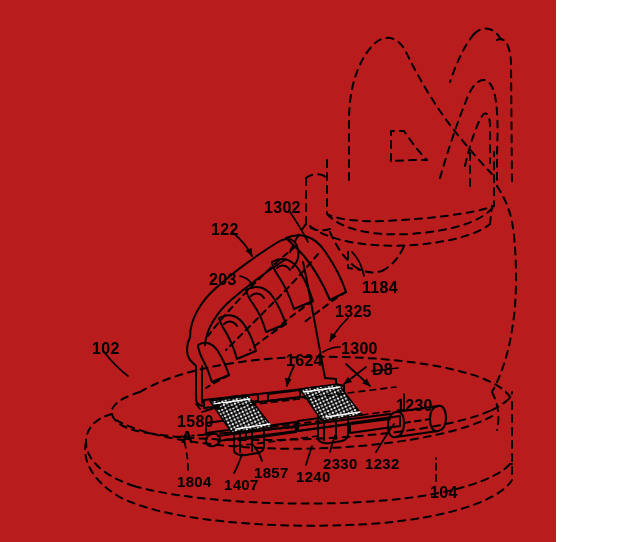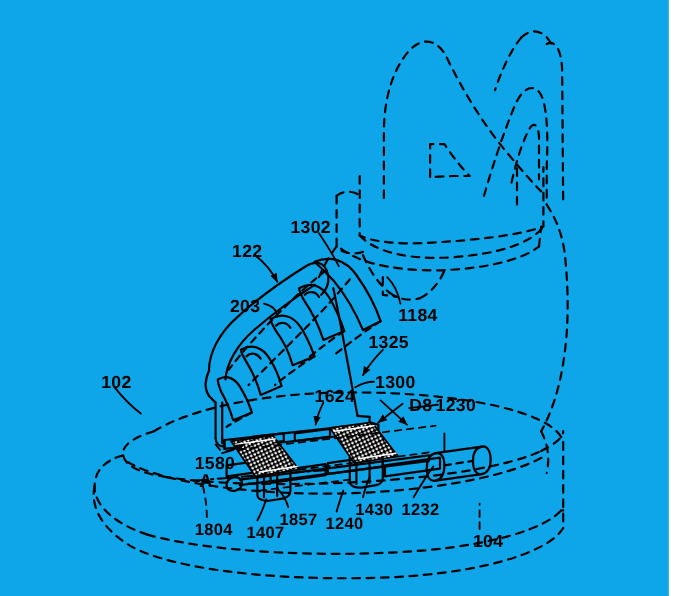--- a/index.html
+++ b/index.html
@@ -1,19 +1,19 @@
 <!DOCTYPE html>
 <html><head>
 <meta charset="utf-8">
 <title>Patent Figure</title>
 <style>
   html,body{margin:0;padding:0;background:#ffffff;}
   body{width:620px;height:542px;overflow:hidden;
        font-family:"Liberation Sans", sans-serif;}
-  #fig{position:relative;width:608px;height:542px;background:#0ea5e9;}
+  #fig{position:relative;width:556px;height:542px;background:#b91c1c;}
   #fig svg{position:absolute;top:0;left:0;width:620px;height:542px;}
   .lbl{position:absolute;font-family:"Liberation Sans", sans-serif;
        font-size:16px;font-weight:700;color:#000;letter-spacing:.3px;
        white-space:nowrap;line-height:1;}
   .lbl.sm{font-size:15px;}
 </style>
 </head>
 <body>
 
 <div id="fig">
@@ -274,24 +274,24 @@
 
 <div class="lbl" style="left:264px;top:200px">1302</div>
 <div class="lbl" style="left:211px;top:222px">122</div>
 <div class="lbl" style="left:209px;top:272px">203</div>
 <div class="lbl" style="left:362px;top:280px">1184</div>
 <div class="lbl" style="left:335px;top:304px">1325</div>
 <div class="lbl" style="left:341px;top:341px">1300</div>
 <div class="lbl" style="left:92px;top:341px">102</div>
 <div class="lbl" style="left:286px;top:353px">1624</div>
 <div class="lbl" style="left:372px;top:362px">D8</div>
-<div class="lbl" style="left:396px;top:362px">1230</div>
+<div class="lbl" style="left:396px;top:398px">1230</div>
 <div class="lbl" style="left:177px;top:414px">1580</div>
 <div class="lbl" style="left:181px;top:429px;font-size:17px">A</div>
-<div class="lbl sm" style="left:323px;top:456px">1430</div>
+<div class="lbl sm" style="left:323px;top:456px">2330</div>
 <div class="lbl sm" style="left:365px;top:456px">1232</div>
 <div class="lbl sm" style="left:254px;top:465px">1857</div>
 <div class="lbl sm" style="left:296px;top:469px">1240</div>
 <div class="lbl sm" style="left:177px;top:474px">1804</div>
 <div class="lbl sm" style="left:224px;top:477px">1407</div>
 <div class="lbl" style="left:430px;top:485px">104</div>
 
 </div>
 
 </body></html>

